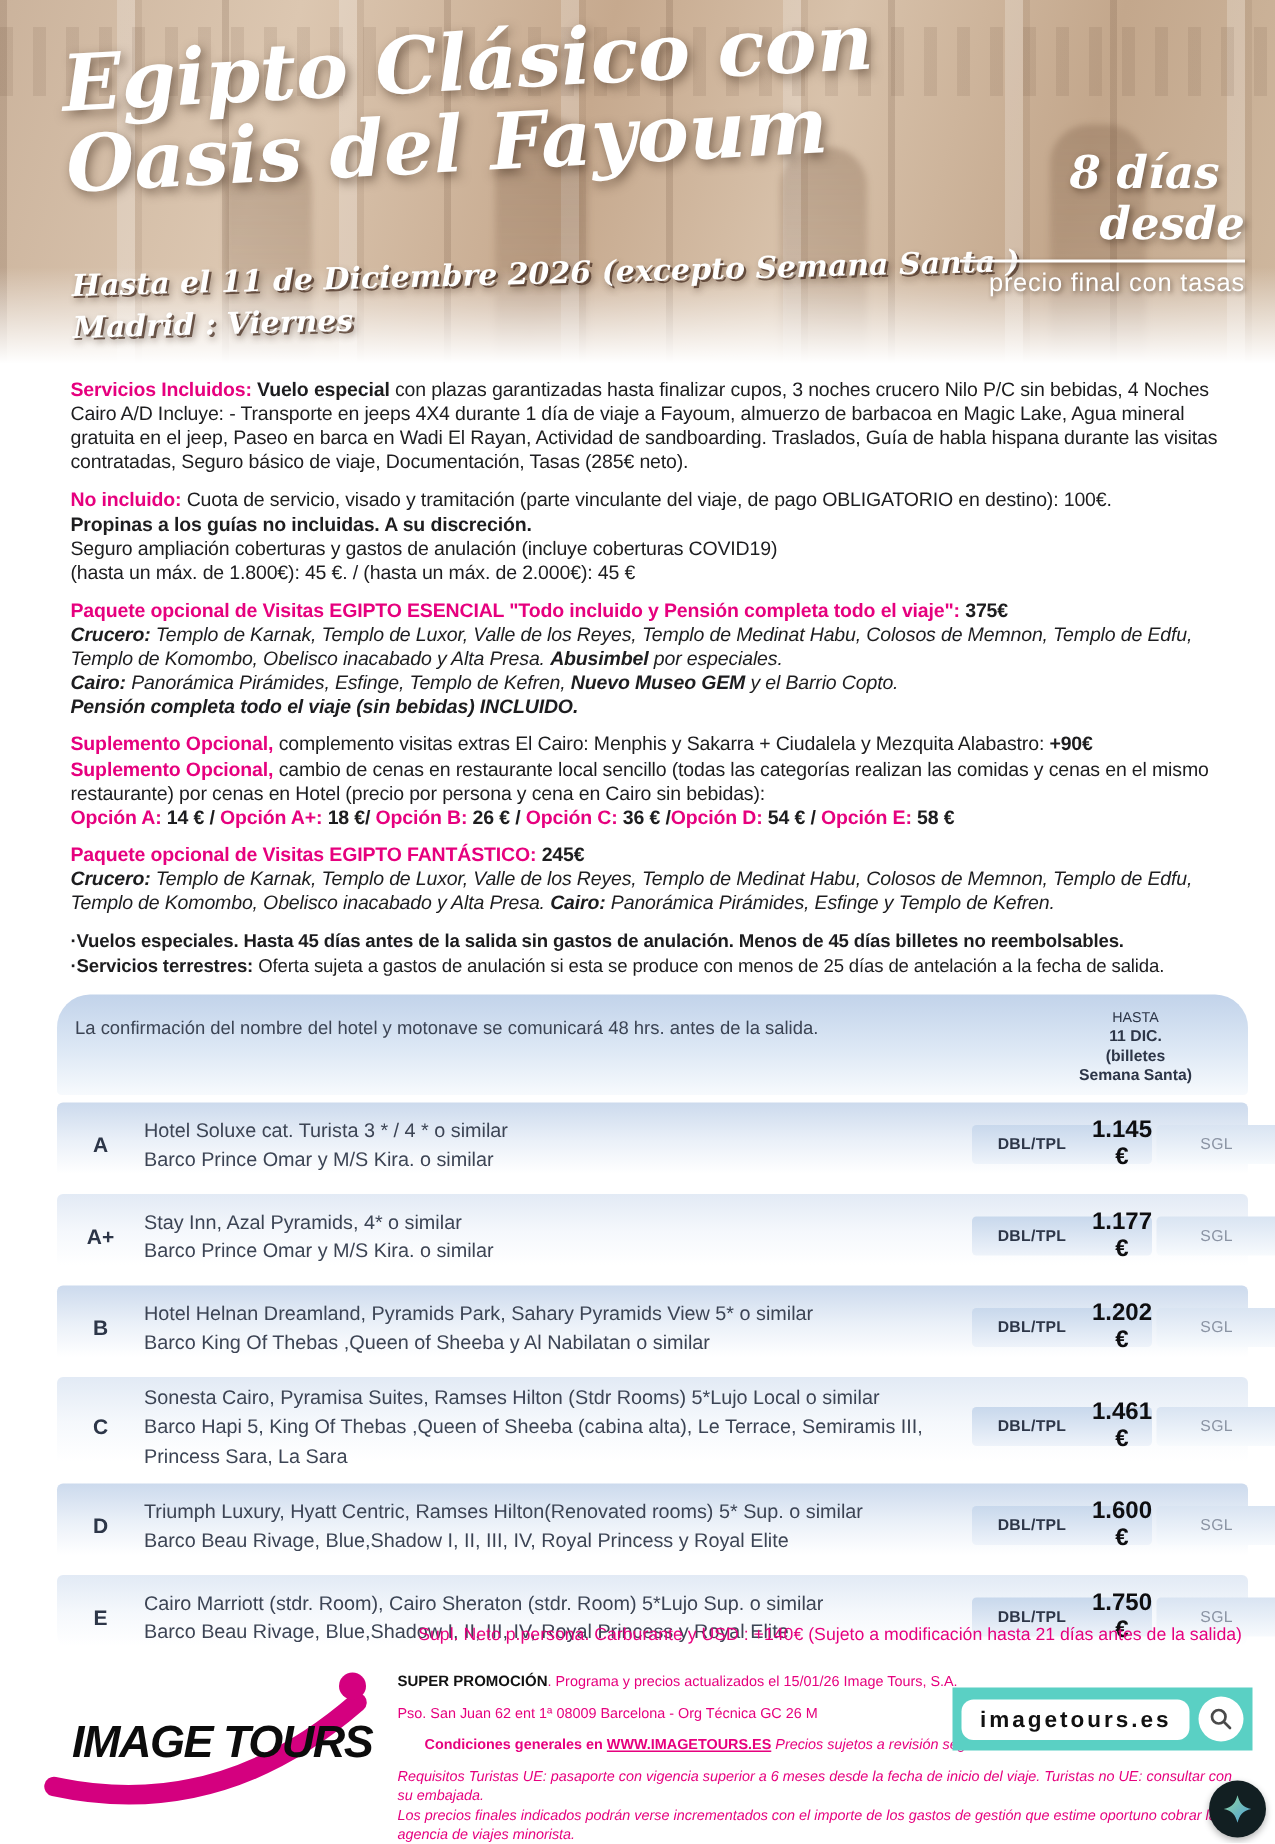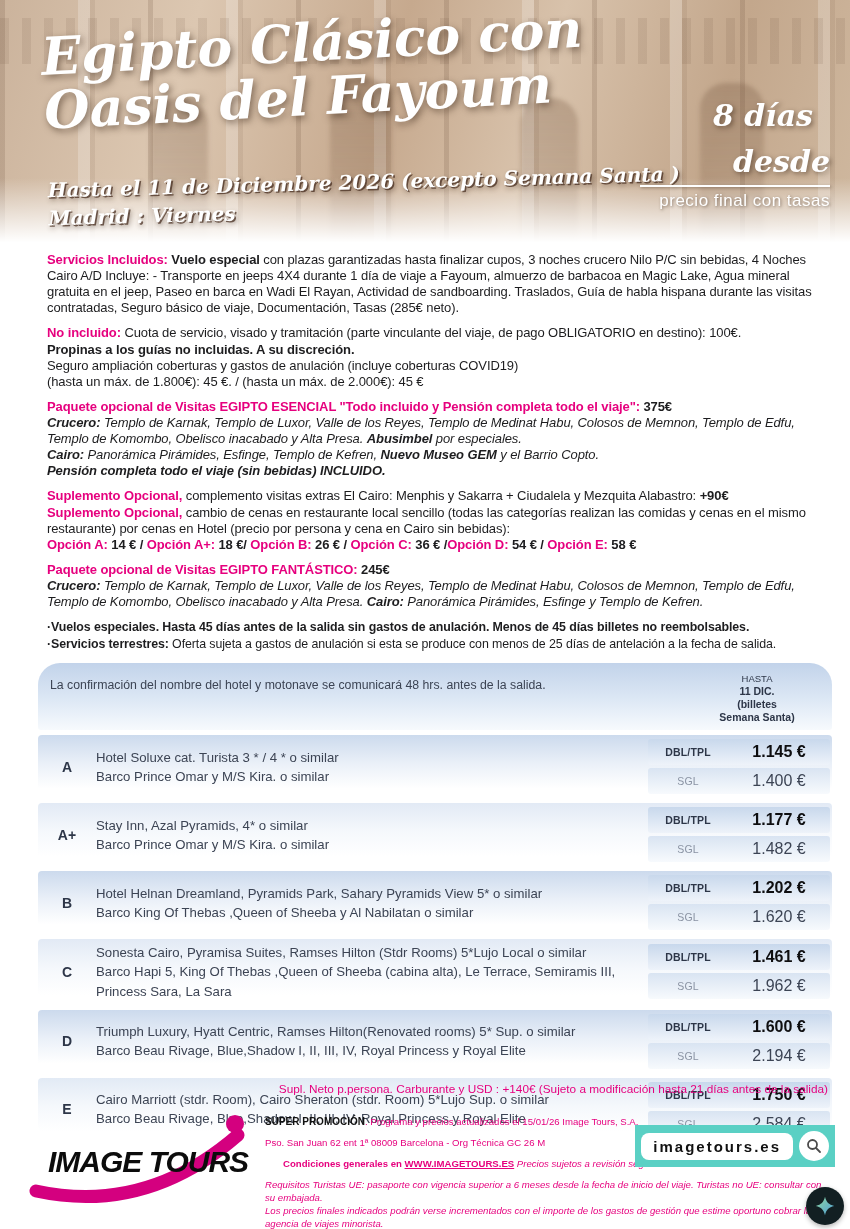--- a/index.html
+++ b/index.html
@@ -46,21 +46,21 @@
     position:absolute; left:48px; top:168px; color:#ffffff;
     font-family:"DejaVu Serif", serif; font-style:italic; font-weight:bold;
     font-size:20px; line-height:1.4; transform:rotate(-1.5deg);
     text-shadow:1.5px 1.5px 0 rgba(73,48,35,.75), 2px 3px 5px rgba(62,42,28,.45);
   }
   .hero-days{
     position:absolute; right:37px; top:98px; color:#ffffff;
     font-family:"DejaVu Serif", serif; font-style:italic; font-weight:bold; font-size:30px;
     text-shadow:2px 2px 5px rgba(62,42,28,.55);
   }
-  .hero-price-block{ position:absolute; right:20px; top:144px; width:260px; text-align:right; color:#fff; }
+  .hero-price-block{ position:absolute; right:20px; top:132px; width:260px; text-align:right; color:#fff; }
   .hero-price-row{ display:flex; justify-content:flex-end; align-items:baseline; gap:8px; }
   .hero-desde{
     font-family:"DejaVu Serif", serif; font-style:italic; font-weight:bold; font-size:30px;
     text-shadow:2px 2px 5px rgba(62,42,28,.55);
   }
   .hero-price{
     font-family:"DejaVu Sans", sans-serif; font-style:italic; font-weight:800; font-size:58px;
     letter-spacing:-1px; line-height:1; text-shadow:2.5px 3px 6px rgba(62,42,28,.55);
   }
   .hero-rule{ height:2px; background:#ffffff; margin:6px 0 4px 70px; box-shadow:1px 1px 3px rgba(62,42,28,.4); }
@@ -89,21 +89,21 @@
   .pt-period .b{ font-weight:bold; font-size:10.5px; }
   .pt-row{
     display:flex; align-items:center; margin-bottom:5px; border-radius:4px;
     background:linear-gradient(180deg,#ccdaed 0%, #eaf0f8 45%, #ffffff 85%);
     min-height:56px; padding:4px 0;
   }
   .pt-row.alt{ background:linear-gradient(180deg,#e2eaf5 0%, #f5f8fc 45%, #ffffff 85%); }
   .pt-row:last-child{ border-radius:4px 4px 18px 18px; }
   .pt-code{ width:58px; text-align:center; font-weight:bold; font-size:14px; color:#2d3648; }
   .pt-hotels{ flex:1; font-size:13.2px; line-height:1.45; color:#3c4454; white-space:pre-line; padding-right:8px; }
-  .pt-prices{ width:184px; display:flex; flex-direction:column; gap:3px; padding-right:2px; }
+  .pt-prices{ width:184px; display:flex; flex-direction:row; gap:3px; padding-right:2px; }
   .pt-cell{ display:flex; align-items:center; border-radius:3px; height:26px; }
   .pt-cell.dbl{ background:linear-gradient(180deg,#c8d8ec, #eef3fa); }
   .pt-cell.sgl{ background:linear-gradient(180deg,#d9e4f2, #f7fafd); }
   .pt-cell .lab{ width:80px; text-align:center; font-size:10.5px; font-weight:bold; color:#2d3648; letter-spacing:.2px; }
   .pt-cell.sgl .lab{ font-weight:normal; color:#8a93a3; }
   .pt-cell .val{ flex:1; text-align:center; font-size:16px; font-weight:bold; color:#0e0e10; }
   .pt-cell.sgl .val{ font-weight:normal; color:#3c4454; }
 
   .supl-note{ position:absolute; top:1082px; right:22px; font-size:11.8px; color:#e6007e; }
 

